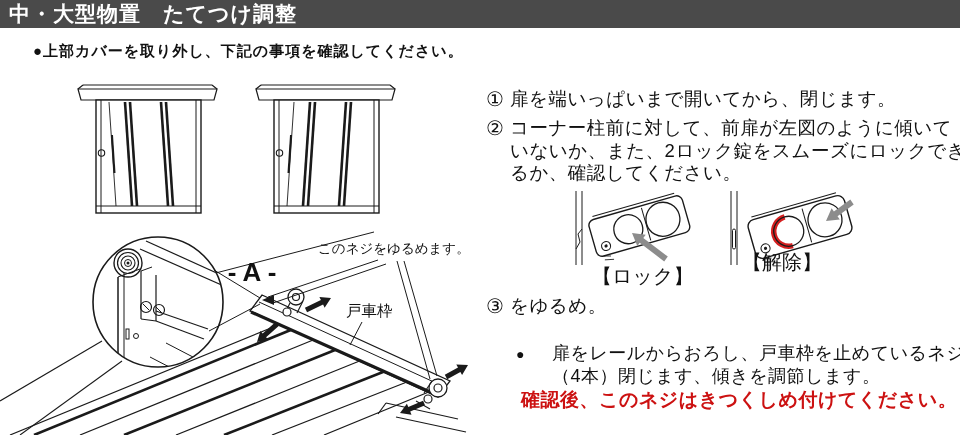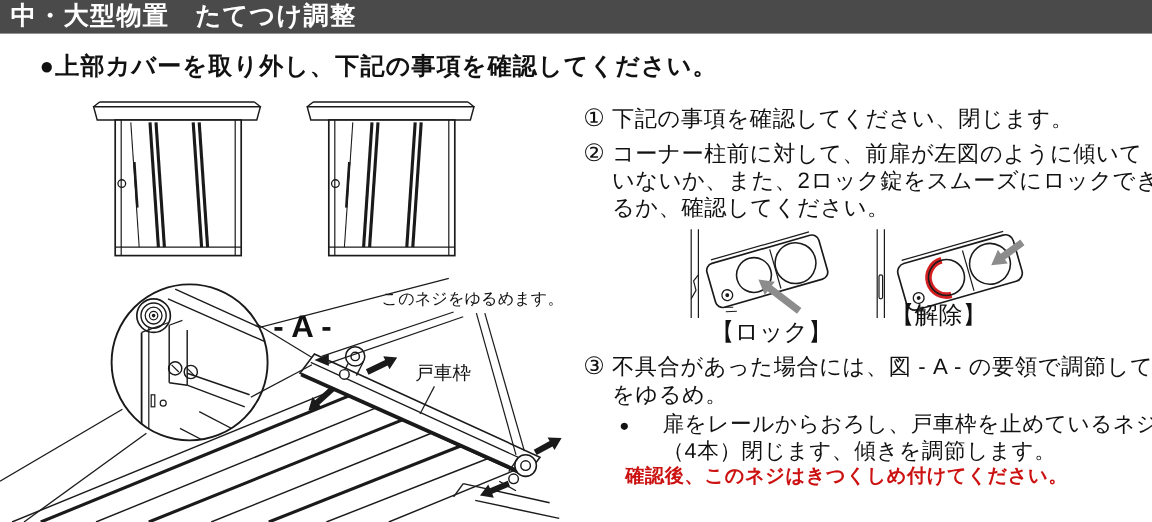--- a/index.html
+++ b/index.html
@@ -3,30 +3,30 @@
 <meta charset="utf-8">
 <style>
   html,body{margin:0;padding:0;background:#fff;}
   .page{position:relative;width:960px;height:435px;background:#ffffff;
         font-family:"Liberation Sans",sans-serif;overflow:hidden;color:#111;}
   
   .header-bar{position:absolute;left:0;top:0;width:960px;height:28px;background:#4a4a4a;}
   .header-title{display:block;color:#ffffff;font-size:21px;font-weight:bold;
                 line-height:28px;padding-left:9px;letter-spacing:1px;white-space:nowrap;}
   
-  .intro{position:absolute;left:33px;top:42px;font-size:20px;font-weight:bold;
+  .intro{position:absolute;left:33px;top:42px;font-size:15px;font-weight:bold;
          letter-spacing:1px;white-space:nowrap;}
   
   .step{position:absolute;display:flex;align-items:flex-start;}
   .step-num{flex:0 0 auto;width:24px;font-size:20px;line-height:22.5px;}
   .step-lines{font-size:18.5px;line-height:22.5px;letter-spacing:0.5px;white-space:nowrap;}
   .sub{position:absolute;display:flex;align-items:flex-start;}
   .sub-bullet{flex:0 0 auto;width:20px;font-size:14px;line-height:22.5px;padding-top:1px;}
   .sub-lines{font-size:18px;line-height:23px;letter-spacing:0.5px;white-space:nowrap;margin-left:16px;}
-  .warning{position:absolute;left:521px;top:387px;font-size:16px;font-weight:bold;
+  .warning{position:absolute;left:521px;top:387px;font-size:19px;font-weight:bold;
            color:#cc1111;letter-spacing:0.5px;white-space:nowrap;}
   .lock-caption{position:absolute;font-size:20px;font-weight:normal;white-space:nowrap;}
   
   .fig{position:absolute;}
   .ln{stroke:#1a1a1a;fill:none;}
   .wfill{fill:#ffffff;stroke:#1a1a1a;}
   .blk{fill:#1a1a1a;stroke:none;}
   .gray-arrow{fill:#8c8c8c;stroke:none;}
   .svg-label{fill:#111;font-family:"Liberation Sans",sans-serif;}
 </style>
@@ -182,21 +182,21 @@
     <line class="ln" x1="362" y1="99" x2="350" y2="122" stroke-width="1"></line>
 
     <text class="svg-label" x="252" y="58" font-size="26" font-weight="bold" text-anchor="middle">- A -</text>
     <text class="svg-label" x="318" y="30" font-size="13.5">このネジをゆるめます。</text>
     <text class="svg-label" x="346" y="93" font-size="15.5">戸車枠</text>
   </svg>
 
   <div class="step" style="left:486px;top:88px;">
     <span class="step-num">①</span>
     <div class="step-lines">
-      <div>下記の事項を確認してください、閉じます。</div>
+      <div>扉を端いっぱいまで開いてから、閉じます。</div>
     </div>
   </div>
 
   <div class="step" style="left:486px;top:117px;">
     <span class="step-num">②</span>
     <div class="step-lines">
       <div>コーナー柱前に対して、前扉が左図のように傾いて</div>
       <div>いないか、また、2ロック錠をスムーズにロックでき</div>
       <div>るか、確認してください。</div>
     </div>
@@ -241,21 +241,20 @@
       <line class="ln" x1="30" y1="58" x2="38" y2="60" stroke-width="0.8"></line>
       <line class="ln" x1="30" y1="62" x2="39" y2="64" stroke-width="0.8"></line>
     </g>
     <polygon class="gray-arrow" points="100,32 105.6,19.2 107.9,22.5 124.3,10.6 127.7,15.4 111.5,27.3 113.8,30.6"></polygon>
   </svg>
   <div class="lock-caption" style="left:742px;top:249px;">【解除】</div>
 
   <div class="step" style="left:486px;top:295px;">
     <span class="step-num">③</span>
     <div class="step-lines">
-      <div>不具合があった場合には、図 - A - の要領で調節して</div>
       <div>をゆるめ。</div>
     </div>
   </div>
 
   <div class="sub" style="left:516px;top:342px;">
     <span class="sub-bullet">●</span>
     <div class="sub-lines">
       <div>扉をレールからおろし、戸車枠を止めているネジ</div>
       <div>（4本）閉じます、傾きを調節します。</div>
     </div>

